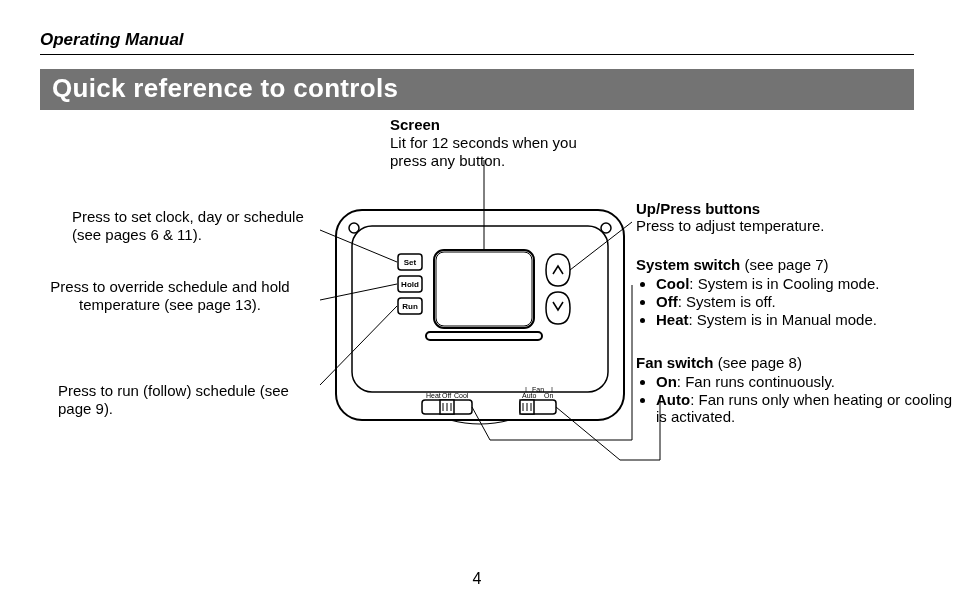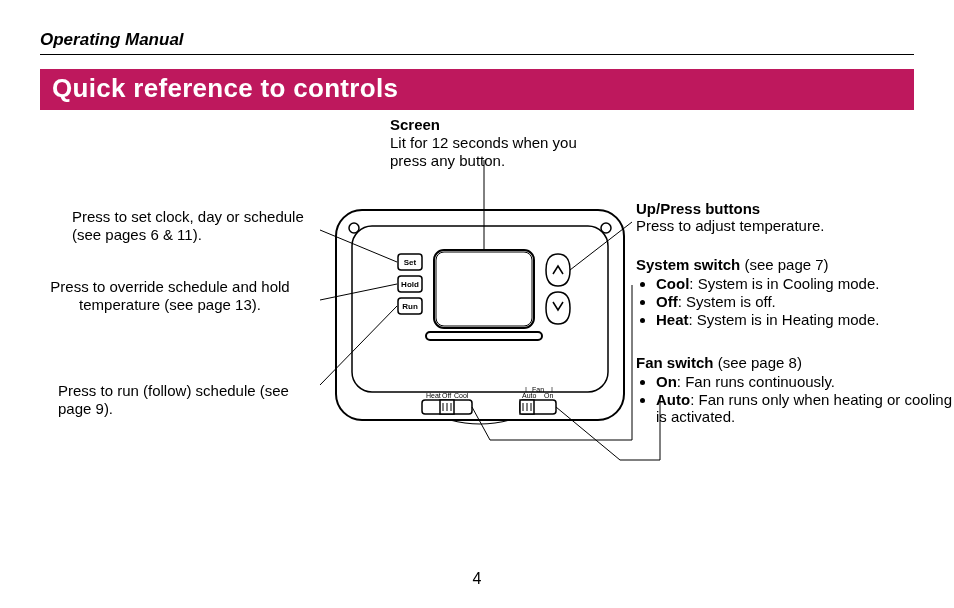--- a/index.html
+++ b/index.html
@@ -8,21 +8,21 @@
     height: 608px;
     margin: 0;
     font-family: Arial, Helvetica, sans-serif;
     font-size: 15px;
     color: #000;
     background: #fff;
   }
   .page { padding: 30px 40px 0 40px; }
   .top-header { font-style: italic; font-weight: 700; font-size: 17px; margin-bottom: 4px; }
   .rule { border: 0; border-top: 1.5px solid #000; margin: 0 0 14px 0; }
-  .title-bar { background: #be185d; color: #fff; font-weight: 700; font-size: 26px; padding: 4px 12px 6px 12px; letter-spacing: .3px; font-family: "Arial Narrow", Arial, sans-serif; }
+  .title-bar { background: #737373; color: #fff; font-weight: 700; font-size: 26px; padding: 4px 12px 6px 12px; letter-spacing: .3px; font-family: "Arial Narrow", Arial, sans-serif; }
   .grid { position: relative; height: 380px; margin-top: 6px; }
   .callouts-left { position: absolute; left: -10px; width: 280px; }
   .callouts-right { position: absolute; left: 596px; width: 320px; }
   .callout { font-size: 15px; line-height: 1.2; }
   .screen-blk { position: absolute; left: 350px; top: 0; width: 210px; font-size: 15px; line-height: 1.2; }
   .device-wrap { position: absolute; left: 290px; top: 84px; width: 300px; height: 240px; }
   svg { overflow: visible; }
   .leader { stroke:#000; stroke-width:1; fill:none; }
   .sw-label { font-family: Arial; font-size: 7px; }
   ul.bul { margin: 2px 0 6px 0; padding-left: 20px; }
@@ -57,21 +57,21 @@
 
     <div class="callouts-right" style="top:84px;">
       <b>Up/Press buttons</b><br>
       <span>Press to adjust temperature.</span>
     </div>
     <div class="callouts-right" style="top:140px;">
       <b>System switch</b><span> (see page 7)</span>
       <ul class="bul">
         <li><b>Cool</b><span>: System is in Cooling mode.</span></li>
         <li><b>Off</b><span>: System is off.</span></li>
-        <li><b>Heat</b><span>: System is in Heating mode.</span></li>
+        <li><b>Heat</b><span>: System is in Manual mode.</span></li>
       </ul>
     </div>
     <div class="callouts-right" style="top:238px;">
       <b>Fan switch</b><span> (see page 8)</span>
       <ul class="bul">
         <li><b>On</b><span>: Fan runs continuously.</span></li>
         <li><b>Auto</b><span>: Fan runs only when heating or cooling is activated.</span></li>
       </ul>
     </div>
 

